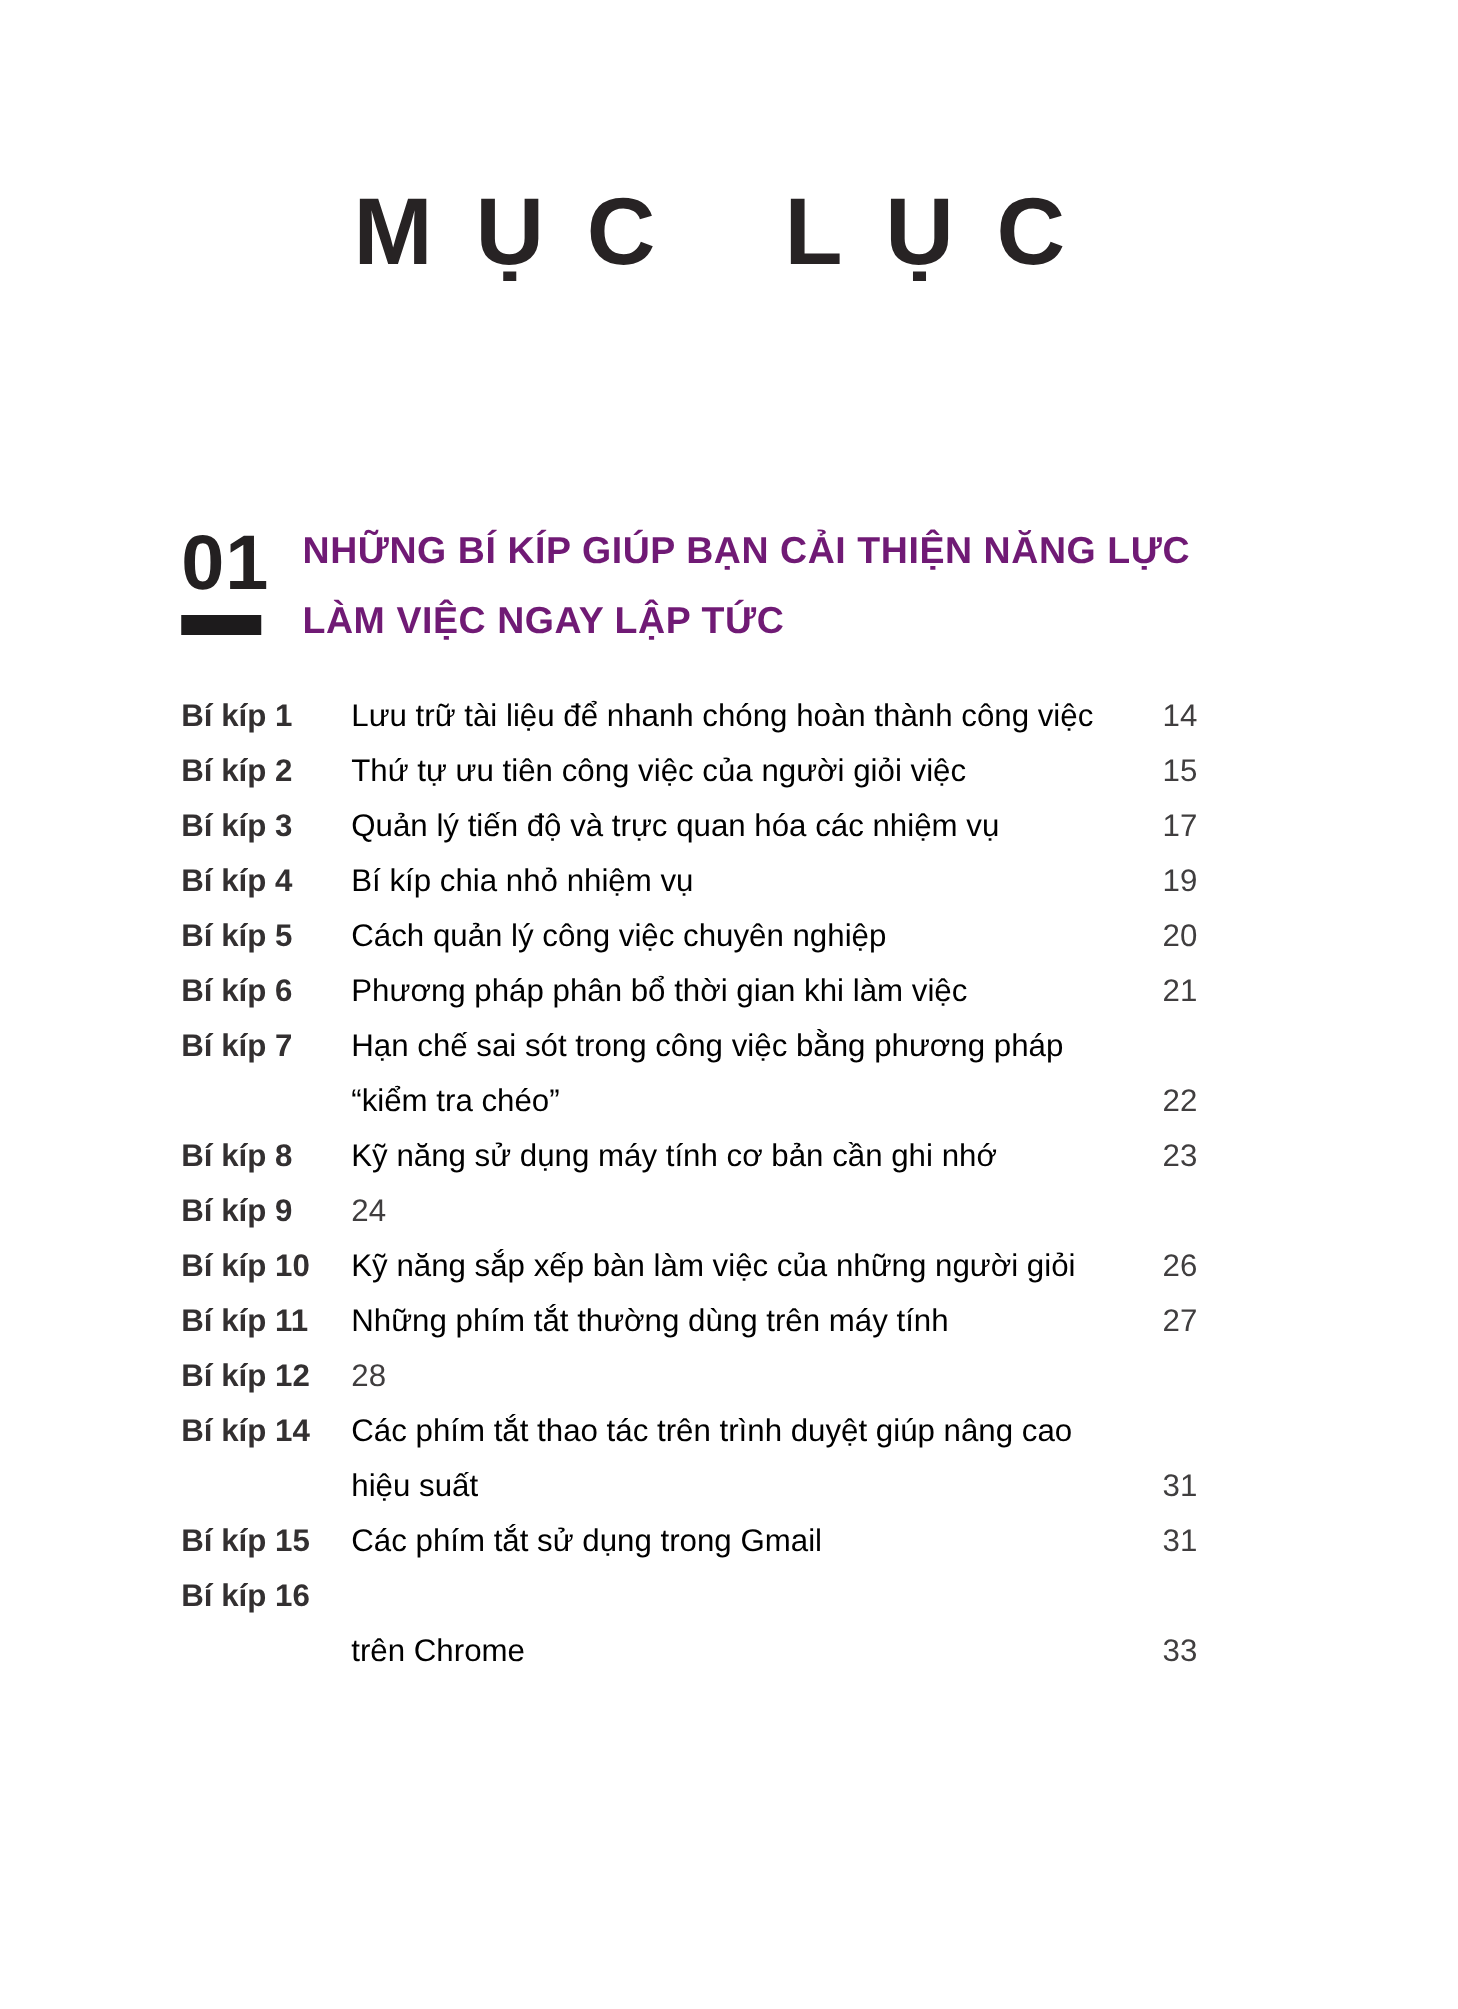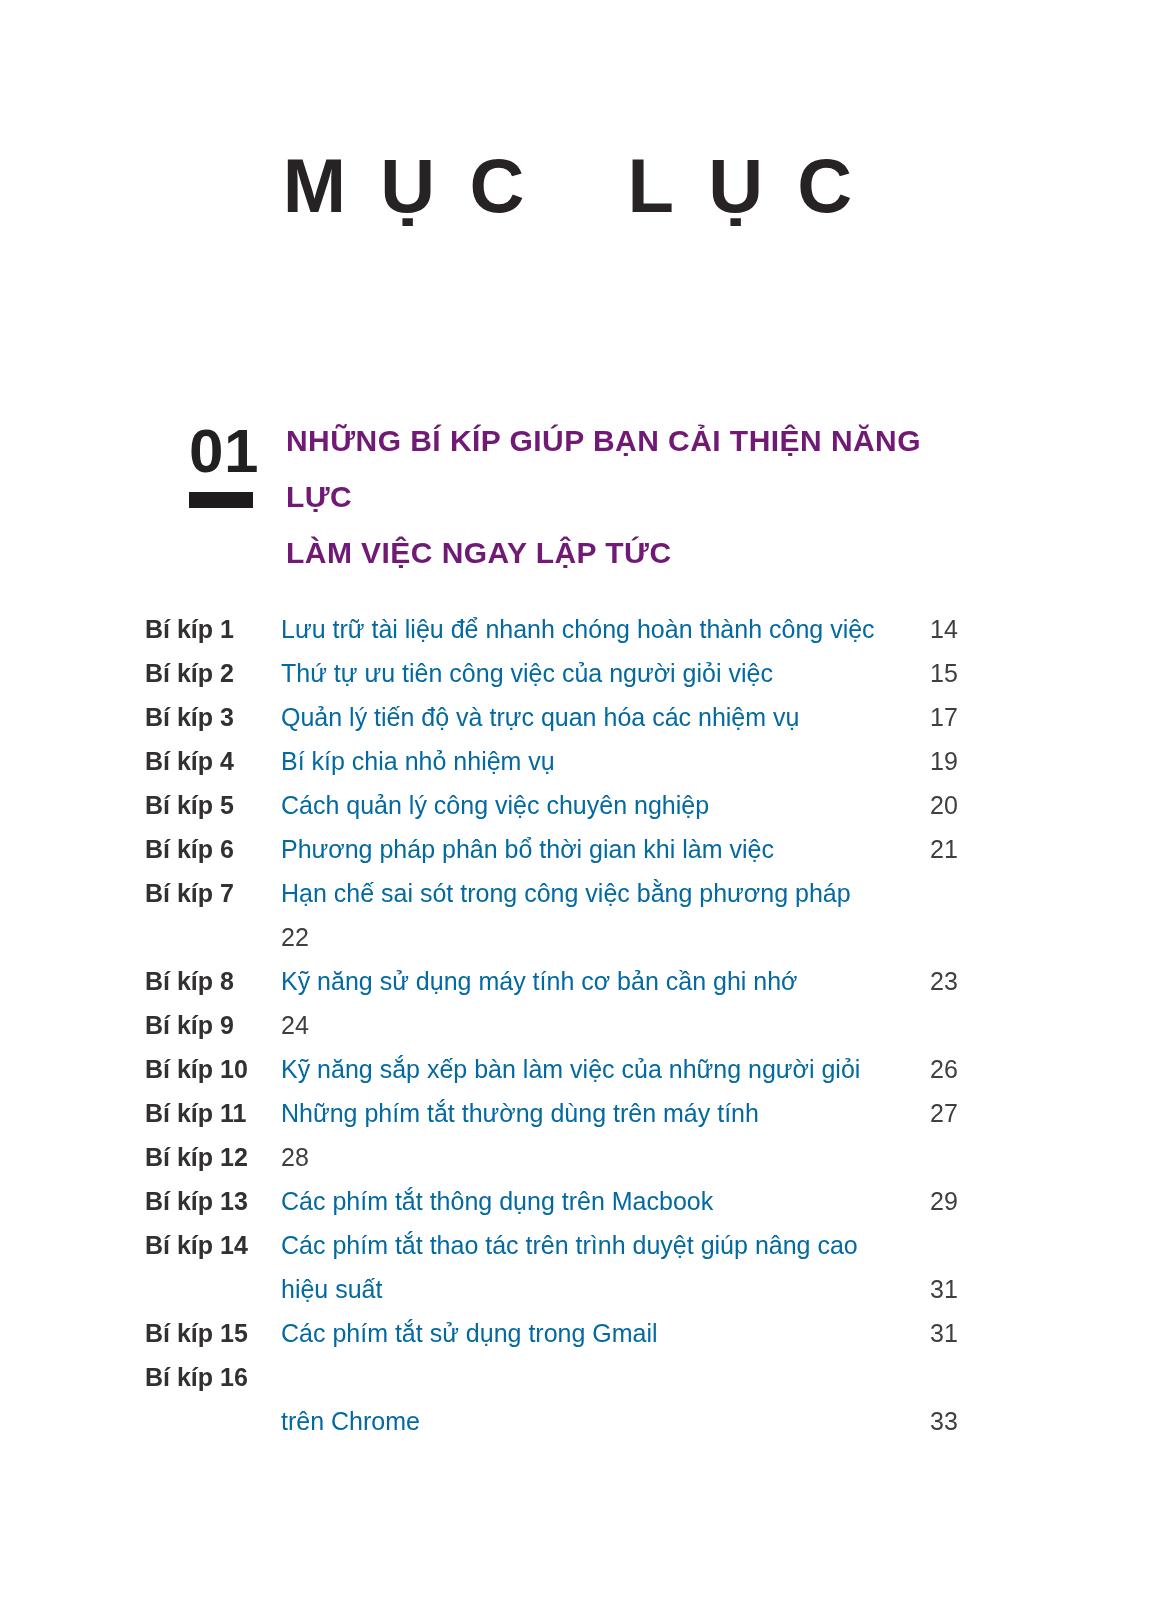--- a/index.html
+++ b/index.html
@@ -32,21 +32,20 @@
     color: #272324;
   }
   .section-header {
     display: flex;
     align-items: flex-start;
     margin-top: 196px;
   }
   .section-num-wrap {
     width: 97px;
     flex: 0 0 97px;
-    margin-left: 44px;
   }
   .section-num {
     font-size: 62px;
     font-weight: 700;
     line-height: 1;
     color: #232021;
     letter-spacing: 0.01em;
   }
   .section-bar {
     width: 64px;
@@ -74,21 +73,21 @@
     white-space: nowrap;
   }
   .col-label {
     flex: 0 0 136px;
     width: 136px;
     font-weight: 700;
     color: #333031;
   }
   .col-title {
     flex: 1;
-    color: #0369a1;
+    color: #000000;
     overflow: visible;
   }
   .col-page {
     flex: 0 0 60px;
     width: 60px;
     text-align: left;
     color: #403e3f;
   }
 </style>
 </head>
@@ -140,20 +139,21 @@
         <div class="col-title">Phương pháp phân bổ thời gian khi làm việc</div>
         <div class="col-page">21</div>
       </div>
       <div class="row">
         <div class="col-label">Bí kíp 7</div>
         <div class="col-title">Hạn chế sai sót trong công việc bằng phương pháp</div>
         <div class="col-page"></div>
       </div>
       <div class="row">
         <div class="col-label"></div>
+        <div class="col-title">“kiểm tra chéo”</div>
         <div class="col-page">22</div>
       </div>
       <div class="row">
         <div class="col-label">Bí kíp 8</div>
         <div class="col-title">Kỹ năng sử dụng máy tính cơ bản cần ghi nhớ</div>
         <div class="col-page">23</div>
       </div>
       <div class="row">
         <div class="col-label">Bí kíp 9</div>
         <div class="col-page">24</div>
@@ -166,25 +166,20 @@
       <div class="row">
         <div class="col-label">Bí kíp 11</div>
         <div class="col-title">Những phím tắt thường dùng trên máy tính</div>
         <div class="col-page">27</div>
       </div>
       <div class="row">
         <div class="col-label">Bí kíp 12</div>
         <div class="col-page">28</div>
       </div>
       <div class="row">
-        <div class="col-label">Bí kíp 13</div>
-        <div class="col-title">Các phím tắt thông dụng trên Macbook</div>
-        <div class="col-page">29</div>
-      </div>
-      <div class="row">
         <div class="col-label">Bí kíp 14</div>
         <div class="col-title">Các phím tắt thao tác trên trình duyệt giúp nâng cao</div>
         <div class="col-page"></div>
       </div>
       <div class="row">
         <div class="col-label"></div>
         <div class="col-title">hiệu suất</div>
         <div class="col-page">31</div>
       </div>
       <div class="row">

